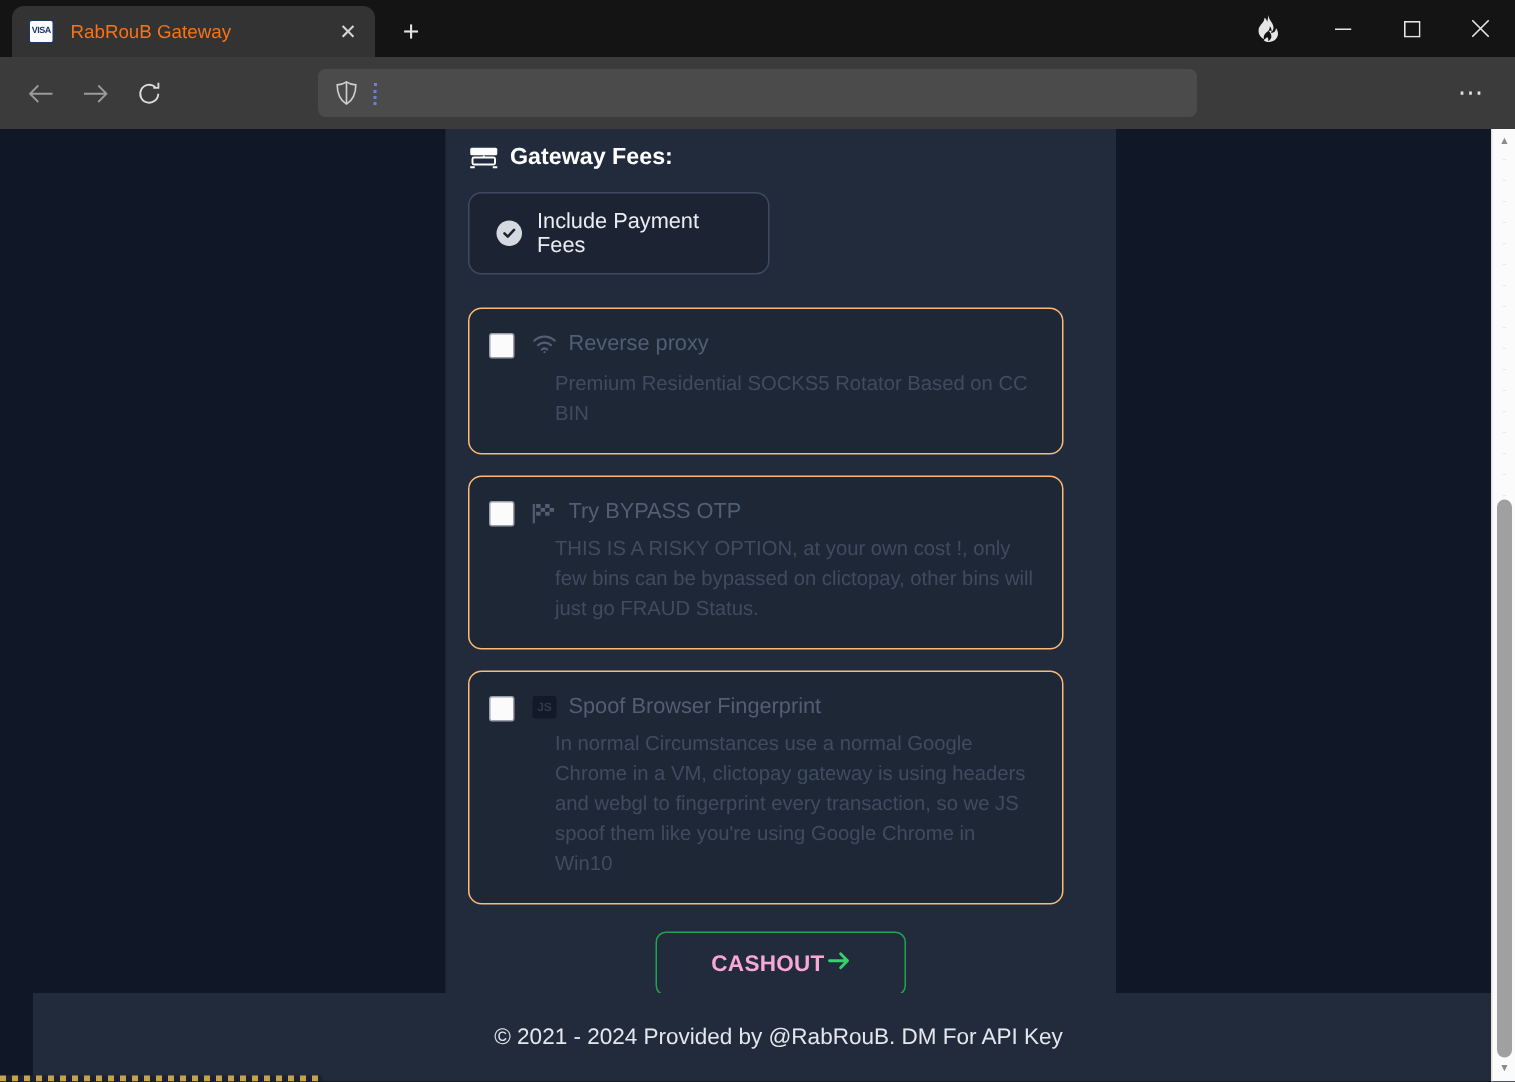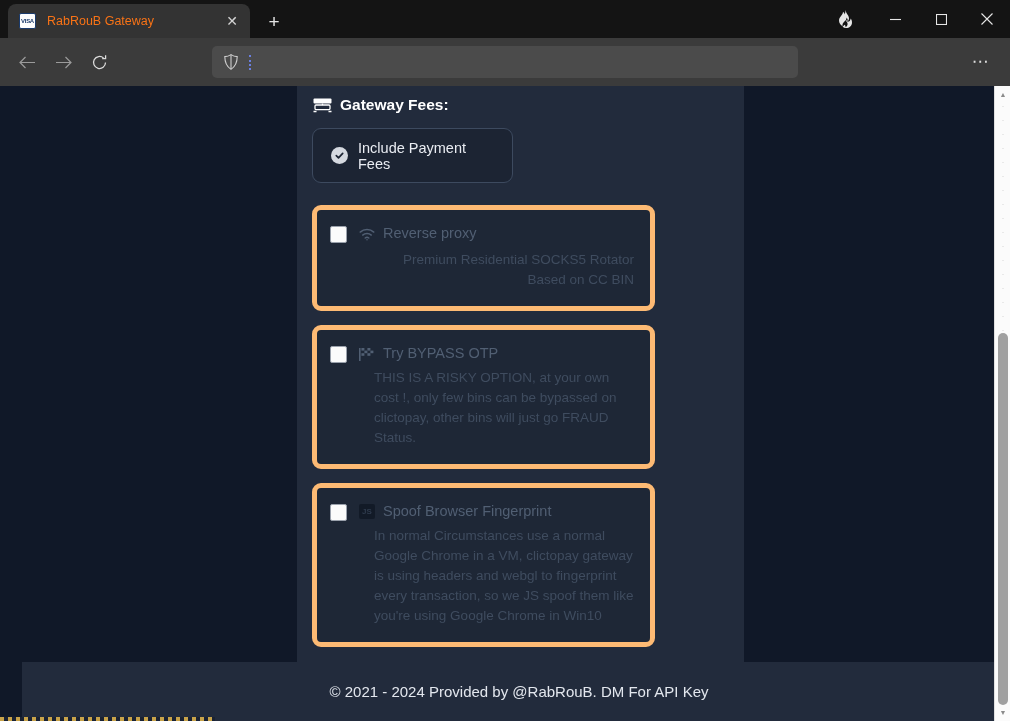--- a/index.html
+++ b/index.html
@@ -123,22 +123,22 @@
   }
   .ic-circle {
     width: 17px; height: 17px; flex: 0 0 17px; border-radius: 50%;
     display: flex; align-items: center; justify-content: center;
   }
   .ic-circle.chk { background: #d5d9e0; }
   .ic-circle.x   { background: #ffffff; }
   .ic-circle svg { display: block; }
 
   .optbox {
-    margin: 0 0 14px 15px; width: 343px;
-    background: #1e2736; border: 5px solid #fdba74;
+    margin: 0 0 14px 15px; width: 397px;
+    background: #1e2736; border: 1px solid #fdba74;
     border-radius: 9px; padding: 14px 16px 16px 13px;
   }
   .opt-head { display: flex; align-items: flex-start; gap: 12px; }
   .cbox {
     width: 17px; height: 17px; flex: 0 0 17px; margin-top: 2px;
     background: #fbfbfb; border: 1px solid #9aa1ac; border-radius: 2px;
   }
   .opt-label {
     display: flex; align-items: center; gap: 8px;
     color: #515f73; font-size: 14.5px; line-height: 19px;
@@ -147,21 +147,21 @@
   .js-badge {
     width: 16px; height: 15px; flex: 0 0 16px; background: #121a27;
     border-radius: 2px; color: #2f3b4d; font-size: 8px; font-weight: bold;
     display: flex; align-items: center; justify-content: center;
     font-family: "Liberation Sans", sans-serif;
   }
   .opt-desc {
     color: #3f4c5f; font-size: 13.5px; line-height: 20px;
     margin: 5px 0 0 44px; max-width: 352px;
   }
-  .optbox.b1 .opt-desc { margin-top: 7px; text-align: right; }
+  .optbox.b1 .opt-desc { margin-top: 7px; }
 
   #cashout-wrap { display: flex; justify-content: center; margin-top: 18px; }
   #cashout {
     width: 167px; height: 43px; border-radius: 7px;
     background: transparent; border: 1px solid #23a24f;
     color: #f9a8d4; font-size: 15px; font-weight: bold;
     display: flex; align-items: center; justify-content: center; gap: 2px;
     letter-spacing: 0.2px;
   }
 

